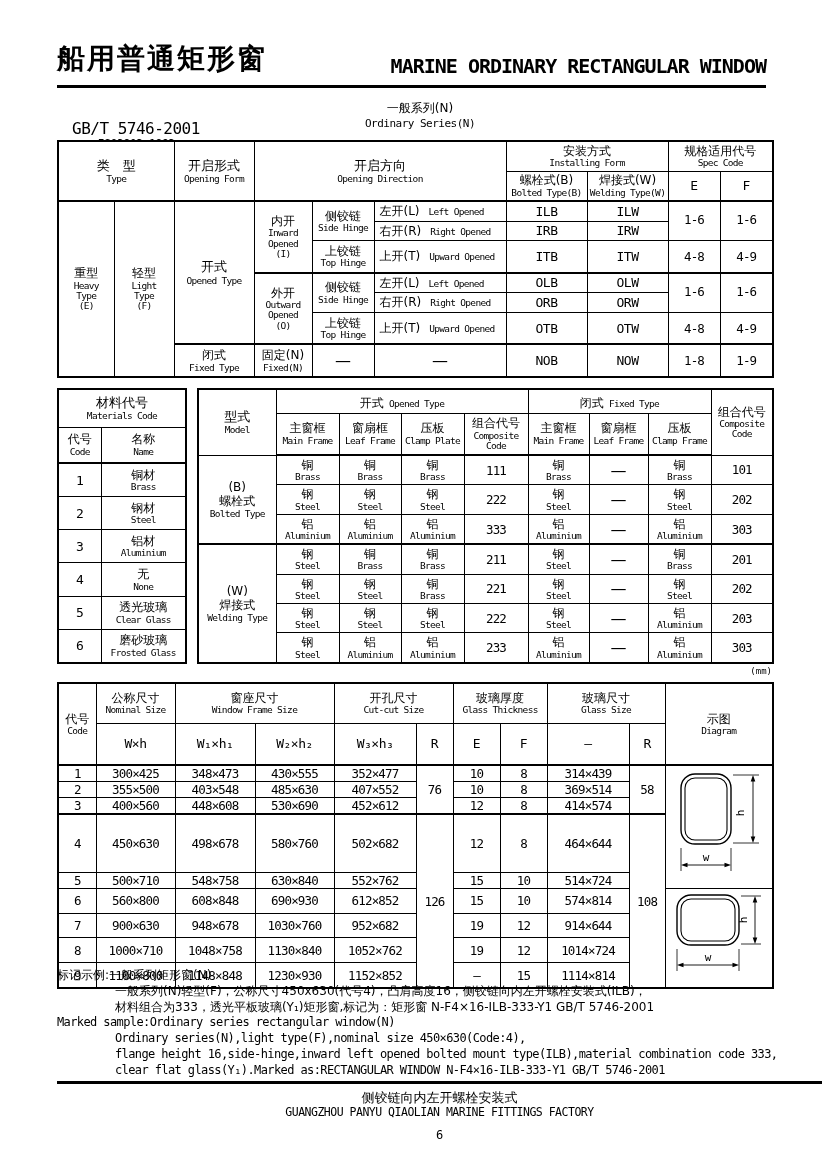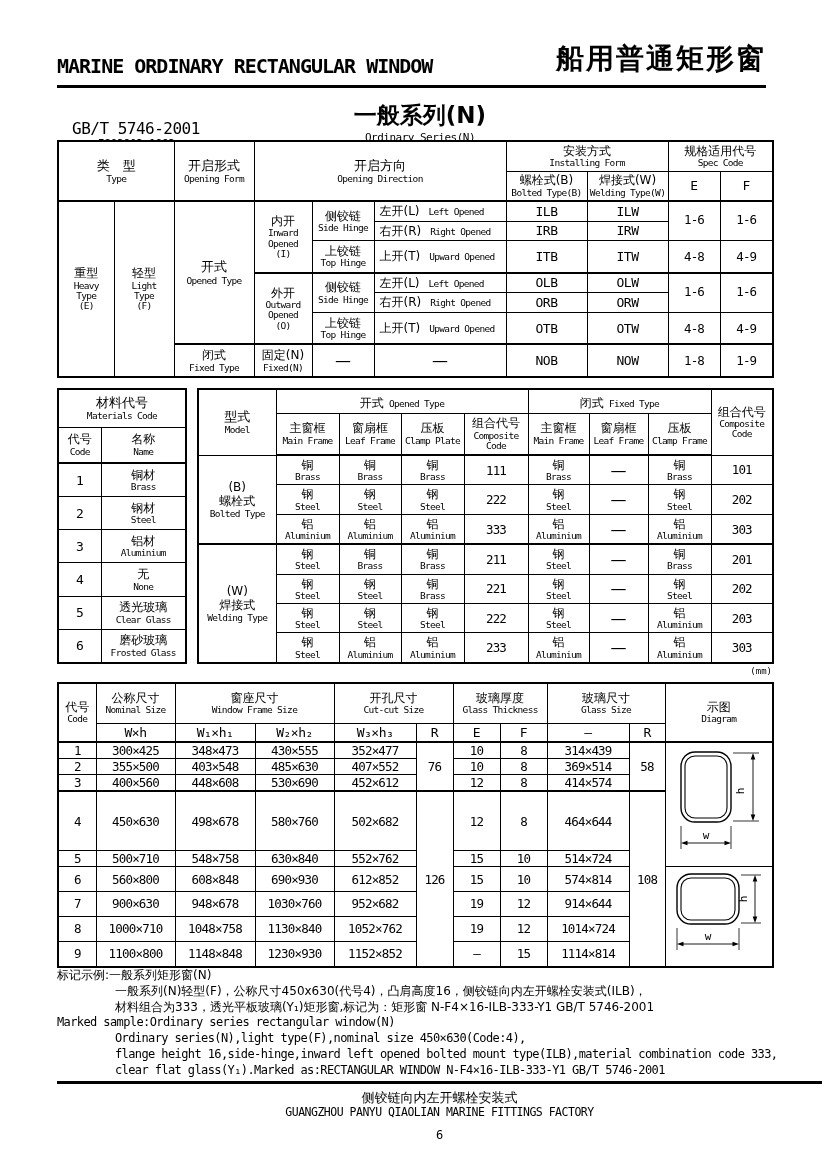--- a/index.html
+++ b/index.html
@@ -8,21 +8,21 @@
   #page { position:relative; width:830px; height:1175px; background:#fff; overflow:hidden; }
 
   
   #titlebar { position:absolute; left:57px; top:40px; width:709px; display:flex; justify-content:space-between; align-items:flex-end; border-bottom:3px solid #000; padding-bottom:7px; }
   #title-cn { font-size:28px; font-weight:bold; letter-spacing:2px; }
   #title-en { font-size:20px; font-weight:bold; font-family:"DejaVu Sans Mono","Liberation Mono",monospace; letter-spacing:-1px; }
   #stdblock { position:absolute; left:72px; top:92px; line-height:1.15;margin-top:28px; }
   #std-no { font-size:16px; font-family:"DejaVu Sans Mono",monospace; letter-spacing:-0.5px; }
   #std-neq,#std-rep { font-size:11.5px; font-family:"DejaVu Sans Mono",monospace; letter-spacing:-0.5px; }
   #series { position:absolute; left:200px; top:100px; width:440px; text-align:center; }
-  #series-cn { font-size:23px;font-weight:bold; }
+  #series-cn { font-size:12px; }
   #series-en { font-size:11px; font-family:"DejaVu Sans Mono",monospace; letter-spacing:-0.5px; }
 
   
   table { border-collapse:collapse; table-layout:fixed; position:absolute; background:#fff; border:2px solid #000; }
   td { border:1px solid #000; text-align:center; vertical-align:middle; padding:0; overflow:hidden; }
   .c  { display:block; font-size:12px; line-height:1.2; }
   .cb { display:block; font-size:13px; line-height:1.25; }
   .e  { display:block; font-size:9.5px; line-height:1.1; font-family:"DejaVu Sans Mono","Liberation Mono",monospace; letter-spacing:-0.7px; }
   .ml { white-space:pre-line; }
   .code { font-size:13px; font-family:"DejaVu Sans Mono",monospace; letter-spacing:-0.5px; }
@@ -43,42 +43,42 @@
   #t2a thead tr:last-child { height:36px; }
 
   #t2b { left:197px; top:388px; width:575px; height:276px; }
   #t2b thead tr:first-child { height:24px; }
   #t2b thead tr:last-child { height:42px; }
 
   #unit-note { position:absolute; left:57px; top:666px; width:715px; text-align:right; font-size:9px; font-family:"DejaVu Sans Mono",monospace; }
 
   #t3 { left:57px; top:682px; width:715px; height:286px; }
   #t3 thead tr:first-child { height:40px; }
-  #t3 thead tr:last-child { height:19px; }
+  #t3 thead tr:last-child { height:42px; }
   .diagcell { vertical-align:middle; }
   svg text { font-family:"DejaVu Sans Mono",monospace; font-size:11px; }
 
   
   #notes { position:absolute; left:57px; top:968px; width:766px; }
   #notes div { font-size:12px; line-height:15.8px; white-space:nowrap; }
   #notes .en { font-family:"DejaVu Sans Mono","Liberation Mono",monospace; letter-spacing:-0.6px; }
   #notes .ind { padding-left:58px; }
   #footer-rule { position:absolute; left:57px; top:1081px; width:765px; height:3px; background:#000; }
   #factory-cn { position:absolute; left:57px; top:1089px; width:765px; text-align:center; font-size:13px; }
   #factory-en { position:absolute; left:57px; top:1105px; width:765px; text-align:center; font-size:11.5px; font-family:"DejaVu Sans Mono",monospace; letter-spacing:-0.5px; }
   #pageno { position:absolute; left:57px; top:1128px; width:765px; text-align:center; font-size:12px; font-family:"DejaVu Sans Mono",monospace; }
 </style>
 </head>
 <body>
 
 <div id="page">
 
   <div id="titlebar">
+    <span id="title-cn">船用普通矩形窗</span>
     <span id="title-en">MARINE ORDINARY RECTANGULAR WINDOW</span>
-    <span id="title-cn">船用普通矩形窗</span>
   </div>
   <div id="stdblock">
     <div id="std-no">GB/T 5746-2001</div>
     <div id="std-neq">neq ISO3903:1993</div>
     <div id="std-rep">代替GB/T 5746-1996</div>
   </div>
   <div id="series">
     <div id="series-cn">一般系列(N)</div>
     <div id="series-en">Ordinary Series(N)</div>
   </div>

